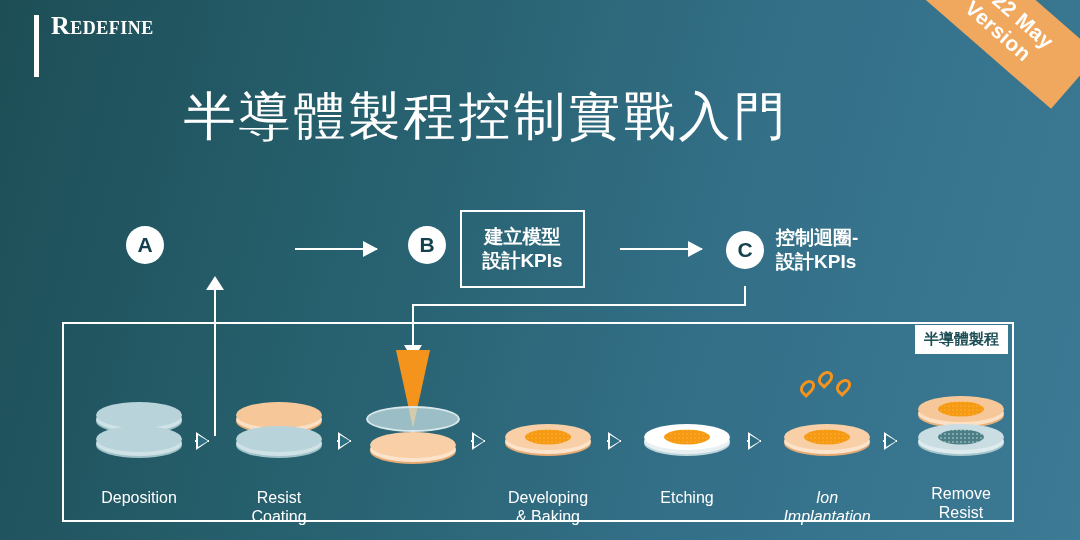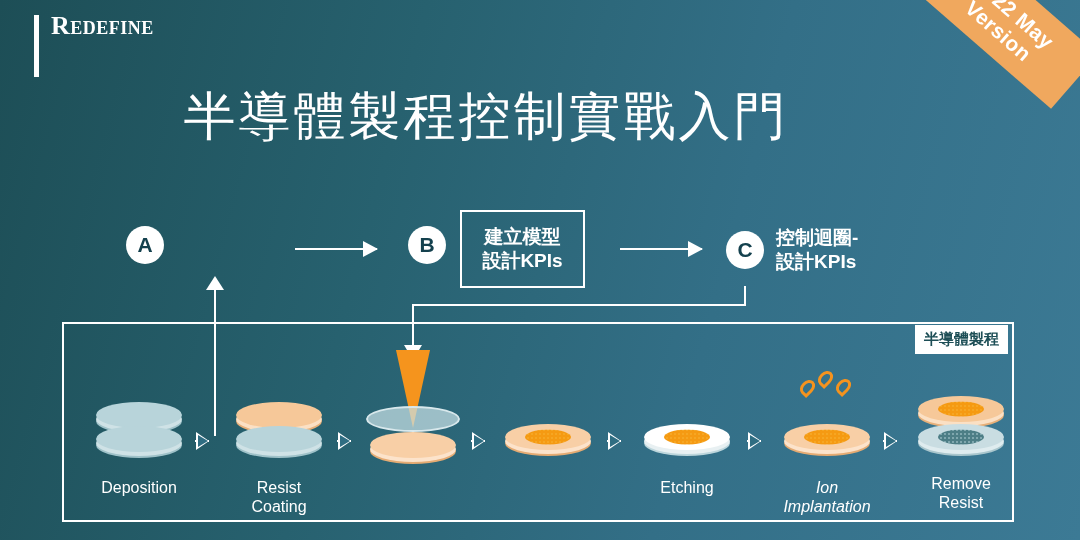--- a/index.html
+++ b/index.html
@@ -87,21 +87,21 @@
   #wireCh{position:absolute;left:412px;top:304px;width:334px;height:2px;background:#ffffff;}
   #wireDv{position:absolute;left:412px;top:304px;width:2px;height:44px;background:#ffffff;}
   #wireDhead{
     position:absolute;left:404px;top:345px;width:0;height:0;
     border-top:15px solid #ffffff;border-left:9px solid transparent;border-right:9px solid transparent;
   }
 
   
   .step{position:absolute;width:130px;text-align:center;}
   .steplabel{
-    color:#ffffff;font-size:16px;line-height:1.2;white-space:pre-line;margin-top:8px;
+    color:#ffffff;font-size:16px;line-height:1.2;white-space:pre-line;margin-top:18px;
   }
   .art{position:relative;height:72px;width:130px;}
 
   .wafer{
     position:absolute;left:50%;transform:translateX(-50%);
     width:86px;height:26px;border-radius:50%;
   }
   .wafer.blue{background:#b8d4da;box-shadow:0 4px 0 0 #cfe2e6, 0 6px 0 0 #9fc2c9;}
   .wafer.orange{background:#f6c899;box-shadow:0 4px 0 0 #fbe0c4, 0 6px 0 0 #e7b07a;}
   .wafer.cream{background:#ffffff;box-shadow:0 4px 0 0 #e8f0f2, 0 6px 0 0 #bdd6dc;}
@@ -234,20 +234,22 @@
   <div class="parrow" style="left:472px;">
       <i></i>
     </div>
 
   <div class="step" style="left:483px;top:398px;">
     <div class="art">
       <div class="wafer peach" style="top:26px;">
         <div class="grid og"></div>
       </div>
     </div>
+    <div class="steplabel">Developing
+&amp; Baking</div>
   </div>
 
   <div class="parrow" style="left:608px;">
       <i></i>
     </div>
 
   <div class="step" style="left:622px;top:398px;">
     <div class="art">
       <div class="wafer cream" style="top:26px;">
         <div class="grid og"></div>

